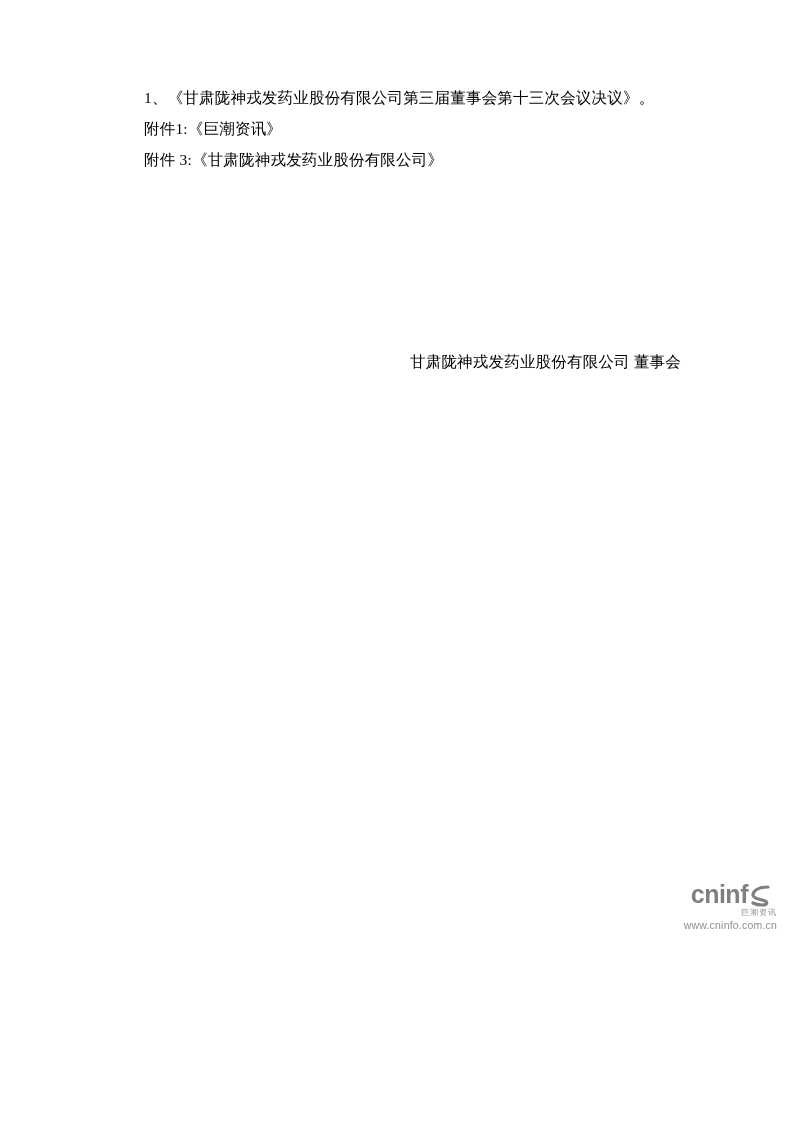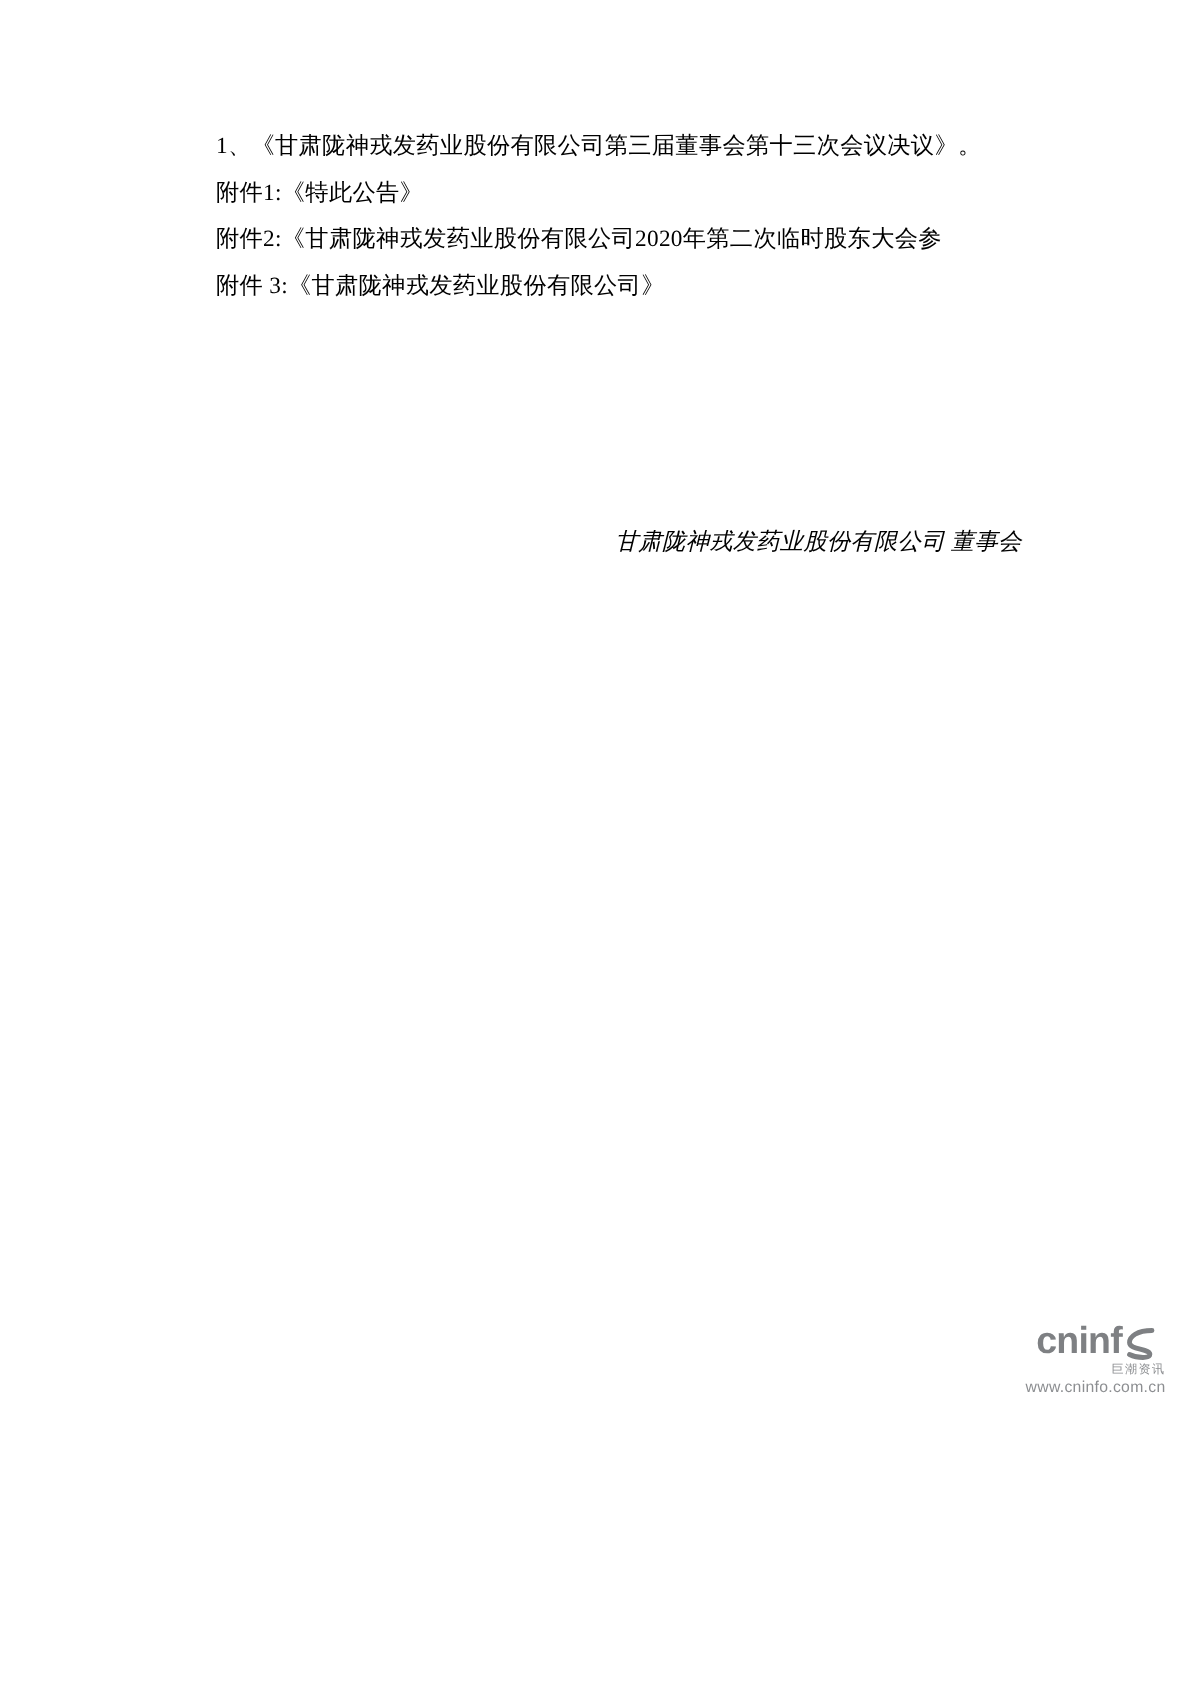--- a/index.html
+++ b/index.html
@@ -46,21 +46,20 @@
     top: 345px;
     width: 570px;
     text-align: right;
   }
   .sig-line {
     font-size: 15.5px;
     line-height: 34px;
     margin: 0;
     padding-right: 2px;
     letter-spacing: 0.2px;
-    font-style: italic;
   }
   .sig-line.date {
     padding-right: 4px;
   }
   .logo {
     position: absolute;
     right: 36px;
     bottom: 18px;
     text-align: right;
     line-height: 1;
@@ -100,22 +99,21 @@
     margin-top: 3px;
   }
 </style>
 </head>
 <body>
 
 <div class="page">
 
   <div class="content">
     <p class="para">1、《甘肃陇神戎发药业股份有限公司第三届董事会第十三次会议决议》。</p>
-    <p class="para">附件1:《特此公告》</p>
-    <p class="para">附件2:《甘肃陇神戎发药业股份有限公司2020年第二次临时股东大会参</p>
+    <p class="para">附件1:《巨潮资讯》</p>
     <p class="para">附件 3:《甘肃陇神戎发药业股份有限公司》</p>
   </div>
 
   <div class="signature-block">
     <p class="sig-line">甘肃陇神戎发药业股份有限公司  董事会</p>
   </div>
 
   <div class="logo">
     <div class="logo-mark">
       <span class="logo-text">cninf</span>

